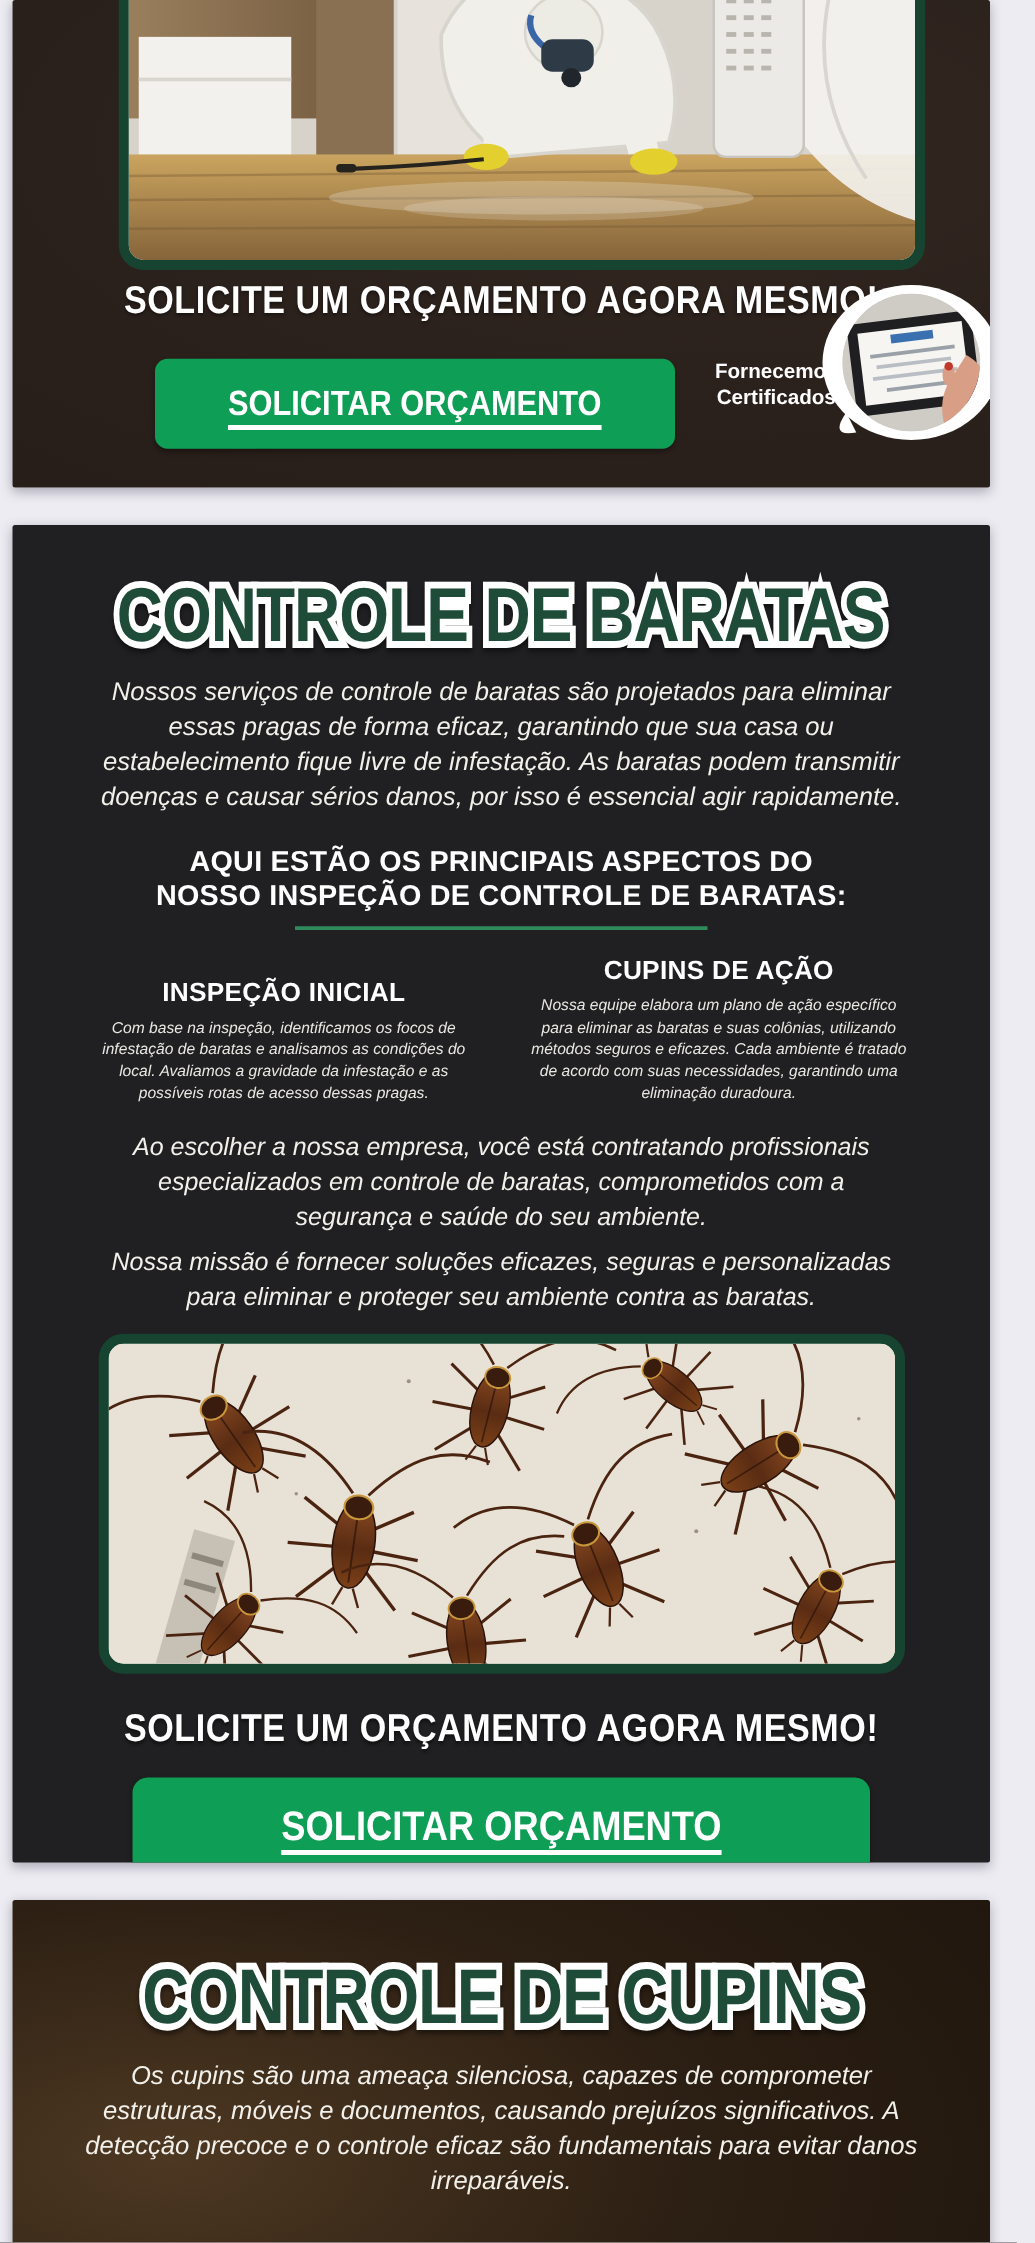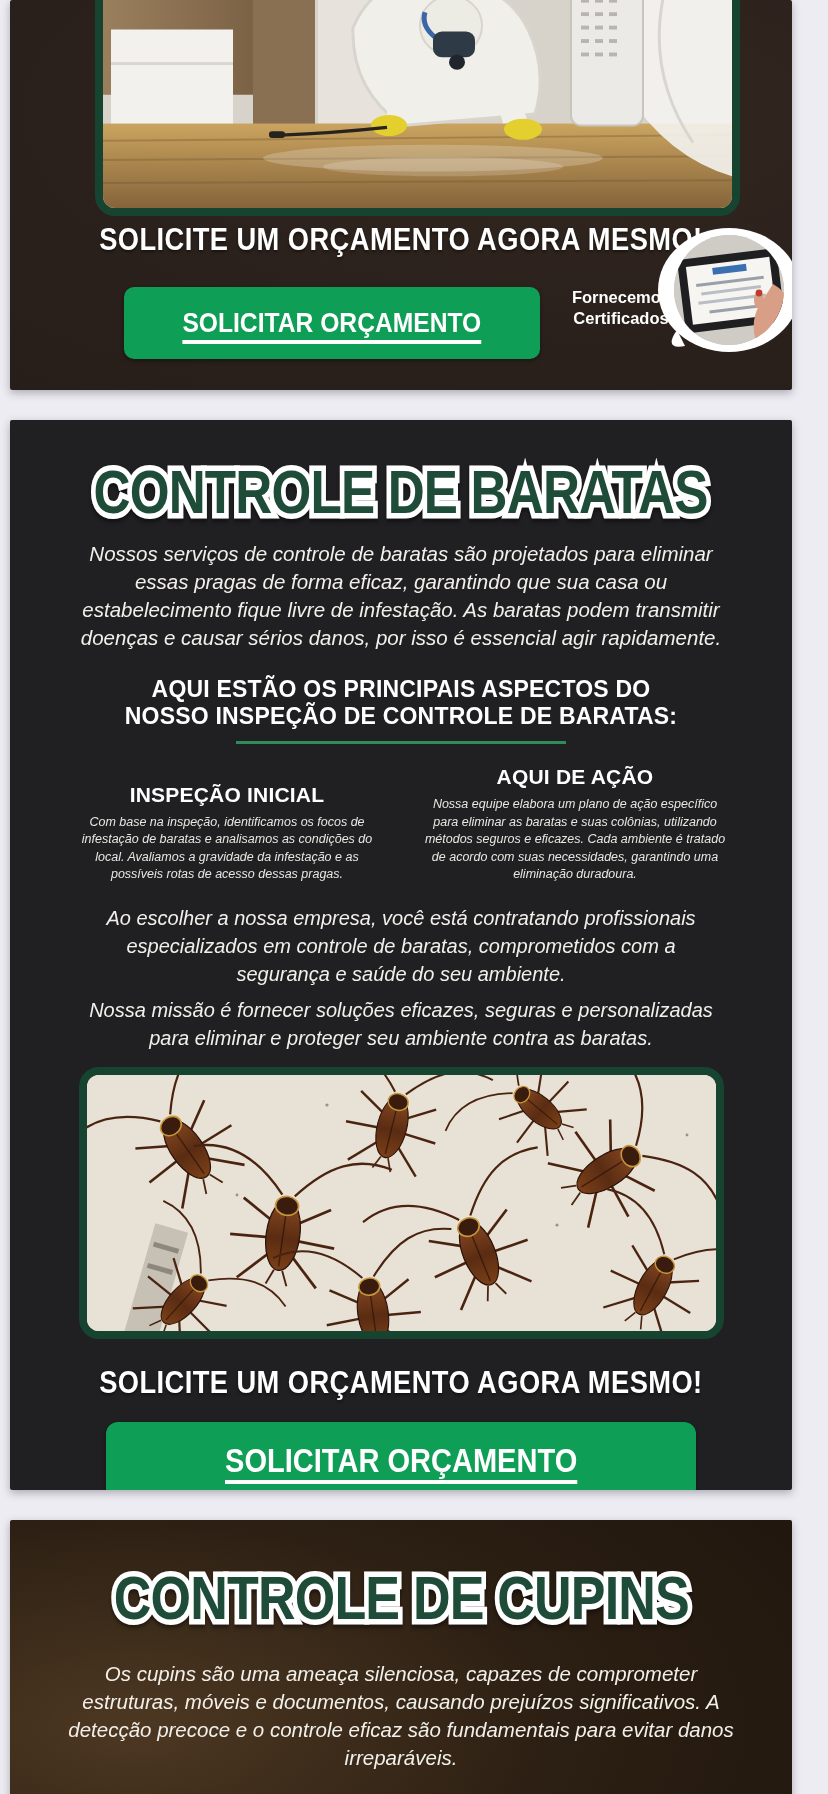--- a/index.html
+++ b/index.html
@@ -50,21 +50,21 @@
   .para1{width:644px;margin:20px auto 0;}
   .para2{width:624px;margin:8px auto 0;}
   .roach-frame{width:645px;height:272px;margin:15px auto 0;}
   .roach-frame svg{display:block;width:100%;height:100%;}
   .baratas .cta-heading{margin-top:26px;}
   .btn.big{width:590px;height:78px;line-height:78px;margin:21px auto 0;font-size:33px;border-radius:12px;}
   
   .card.cupins{margin-top:30px;height:294px;padding-top:46px;box-sizing:border-box;
      background:radial-gradient(120% 160% at 16% 70%, #4d3822 0%, #2c1f13 45%, #1b130c 100%);}
   .cupins .outline-title{font-size:62px;}
-  .cupins .lead{width:692px;margin-top:30px;}
+  .cupins .lead{width:692px;margin-top:17px;}
 </style>
 </head>
 <body>
 
 <div class="page">
 
   <section class="card hero">
     <div class="photo-frame hero-photo">
       <svg viewBox="0 0 629 248" preserveAspectRatio="none">
         <defs>
@@ -172,21 +172,21 @@
 
     <div class="aspects">AQUI ESTÃO OS PRINCIPAIS ASPECTOS DO NOSSO INSPEÇÃO DE CONTROLE DE BARATAS:</div>
     <div class="divider"></div>
 
     <div class="features">
       <div class="feature">
         <h3>INSPEÇÃO INICIAL</h3>
         <p>Com base na inspeção, identificamos os focos de infestação de baratas e analisamos as condições do local. Avaliamos a gravidade da infestação e as possíveis rotas de acesso dessas pragas.</p>
       </div>
       <div class="feature">
-        <h3>AQUI DE AÇÃO</h3>
+        <h3>CUPINS DE AÇÃO</h3>
         <p>Nossa equipe elabora um plano de ação específico para eliminar as baratas e suas colônias, utilizando métodos seguros e eficazes. Cada ambiente é tratado de acordo com suas necessidades, garantindo uma eliminação duradoura.</p>
       </div>
     </div>
 
     <p class="para para1">Ao escolher a nossa empresa, você está contratando profissionais especializados em controle de baratas, comprometidos com a segurança e saúde do seu ambiente.</p>
     <p class="para para2">Nossa missão é fornecer soluções eficazes, seguras e personalizadas para eliminar e proteger seu ambiente contra as baratas.</p>
 
     <div class="photo-frame roach-frame">
       <svg viewBox="0 0 629 256" preserveAspectRatio="none">
         <defs>

